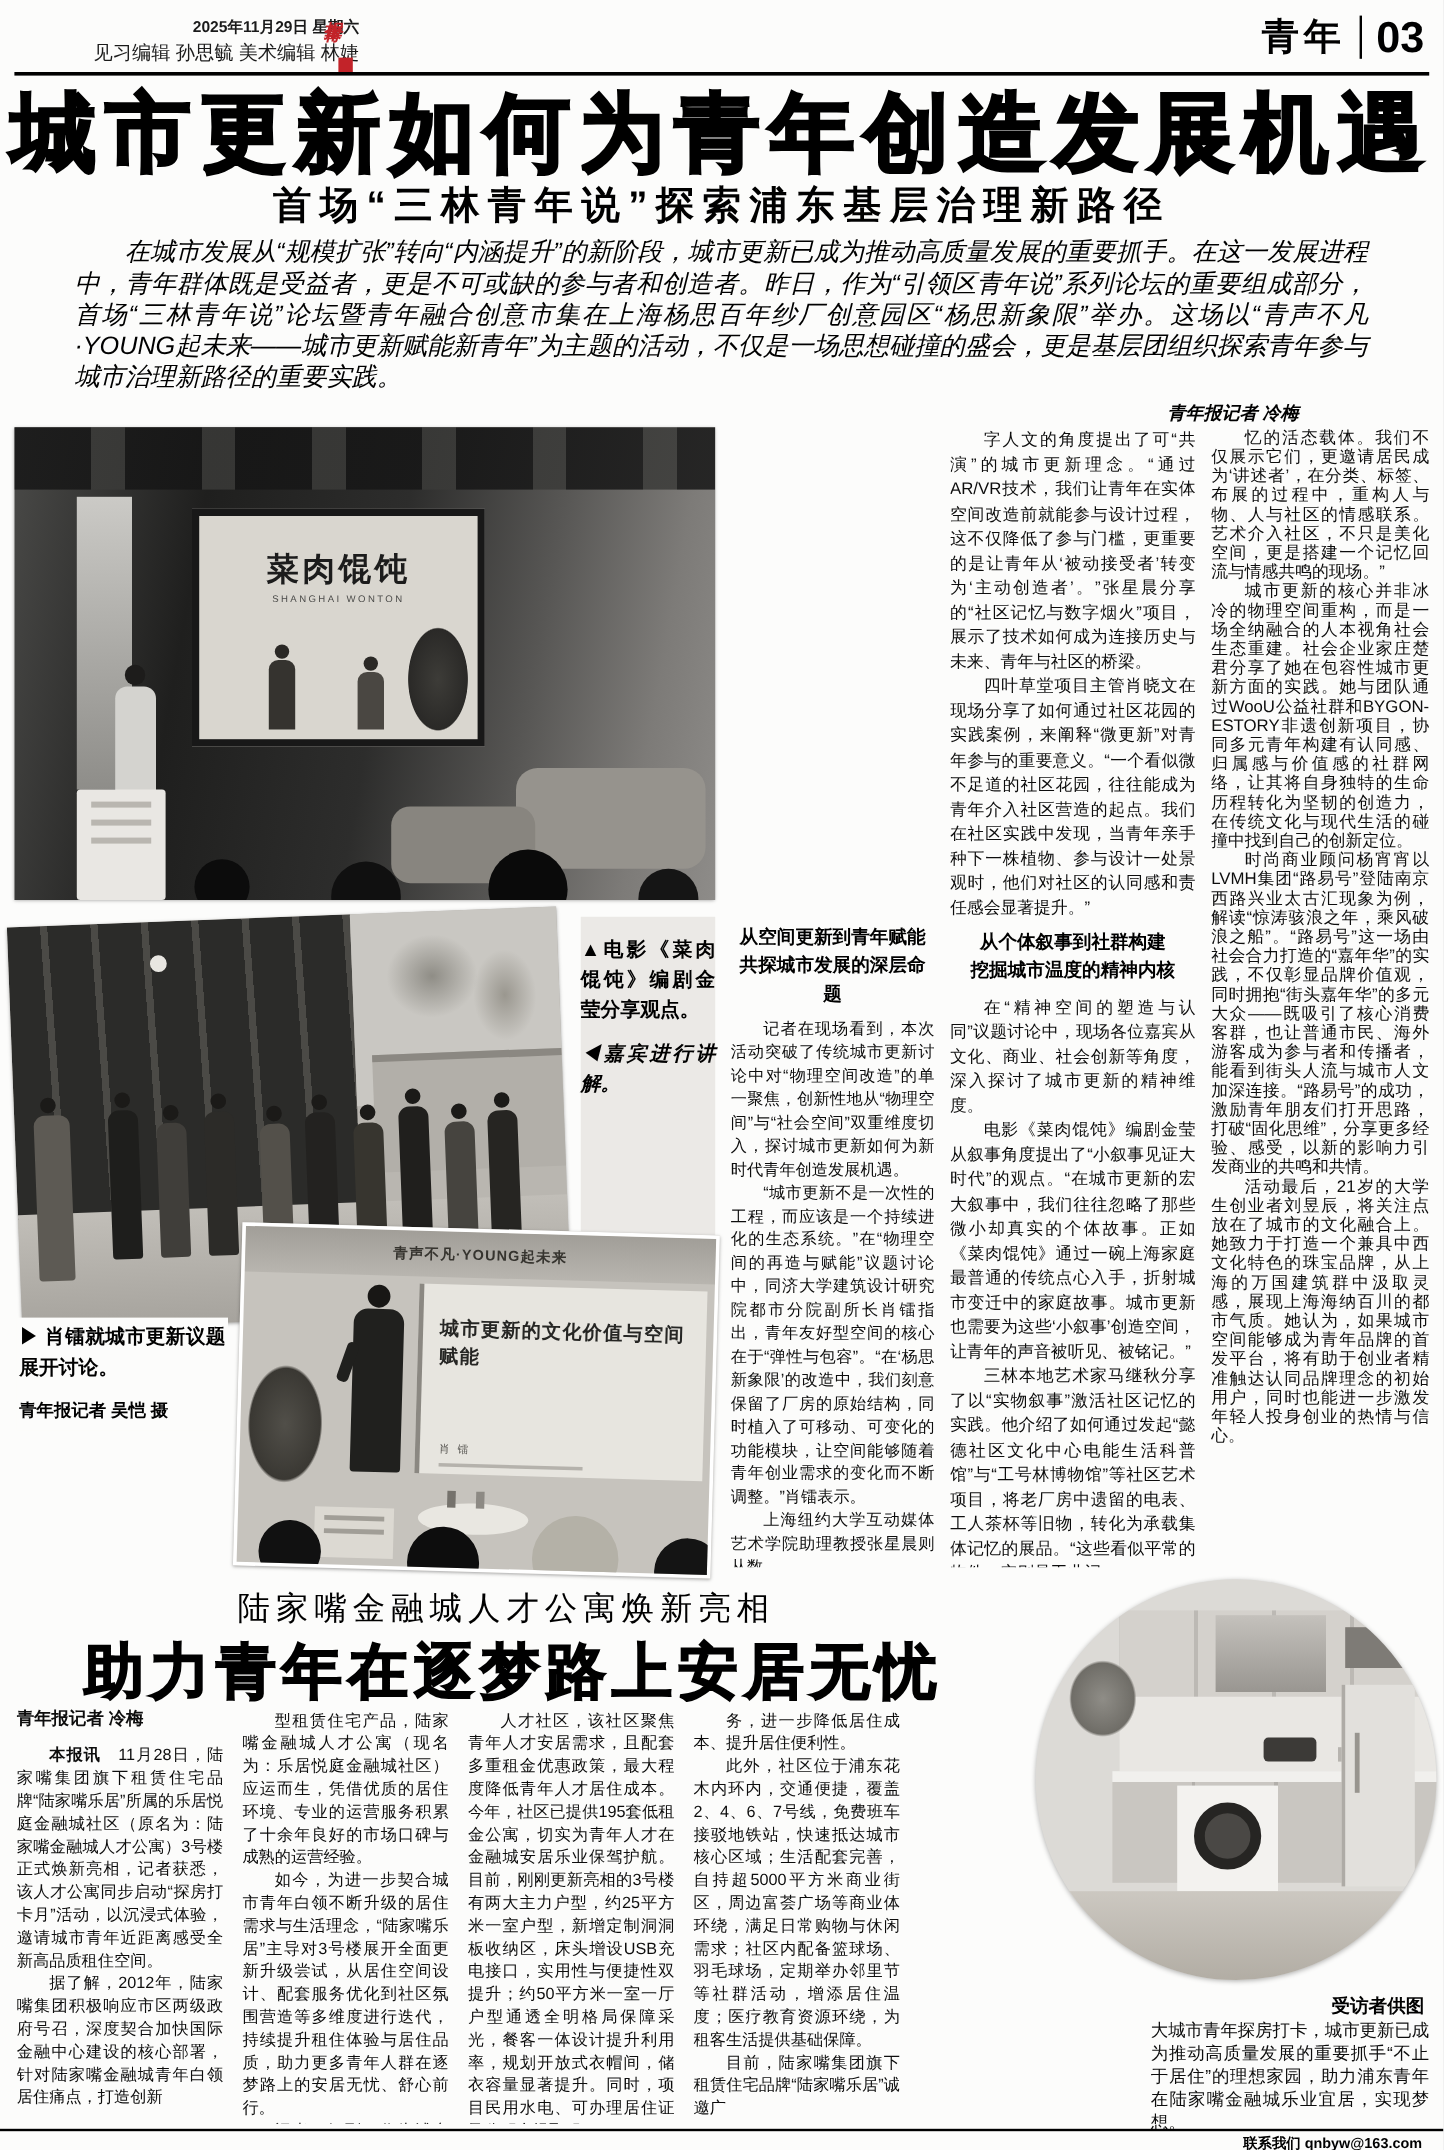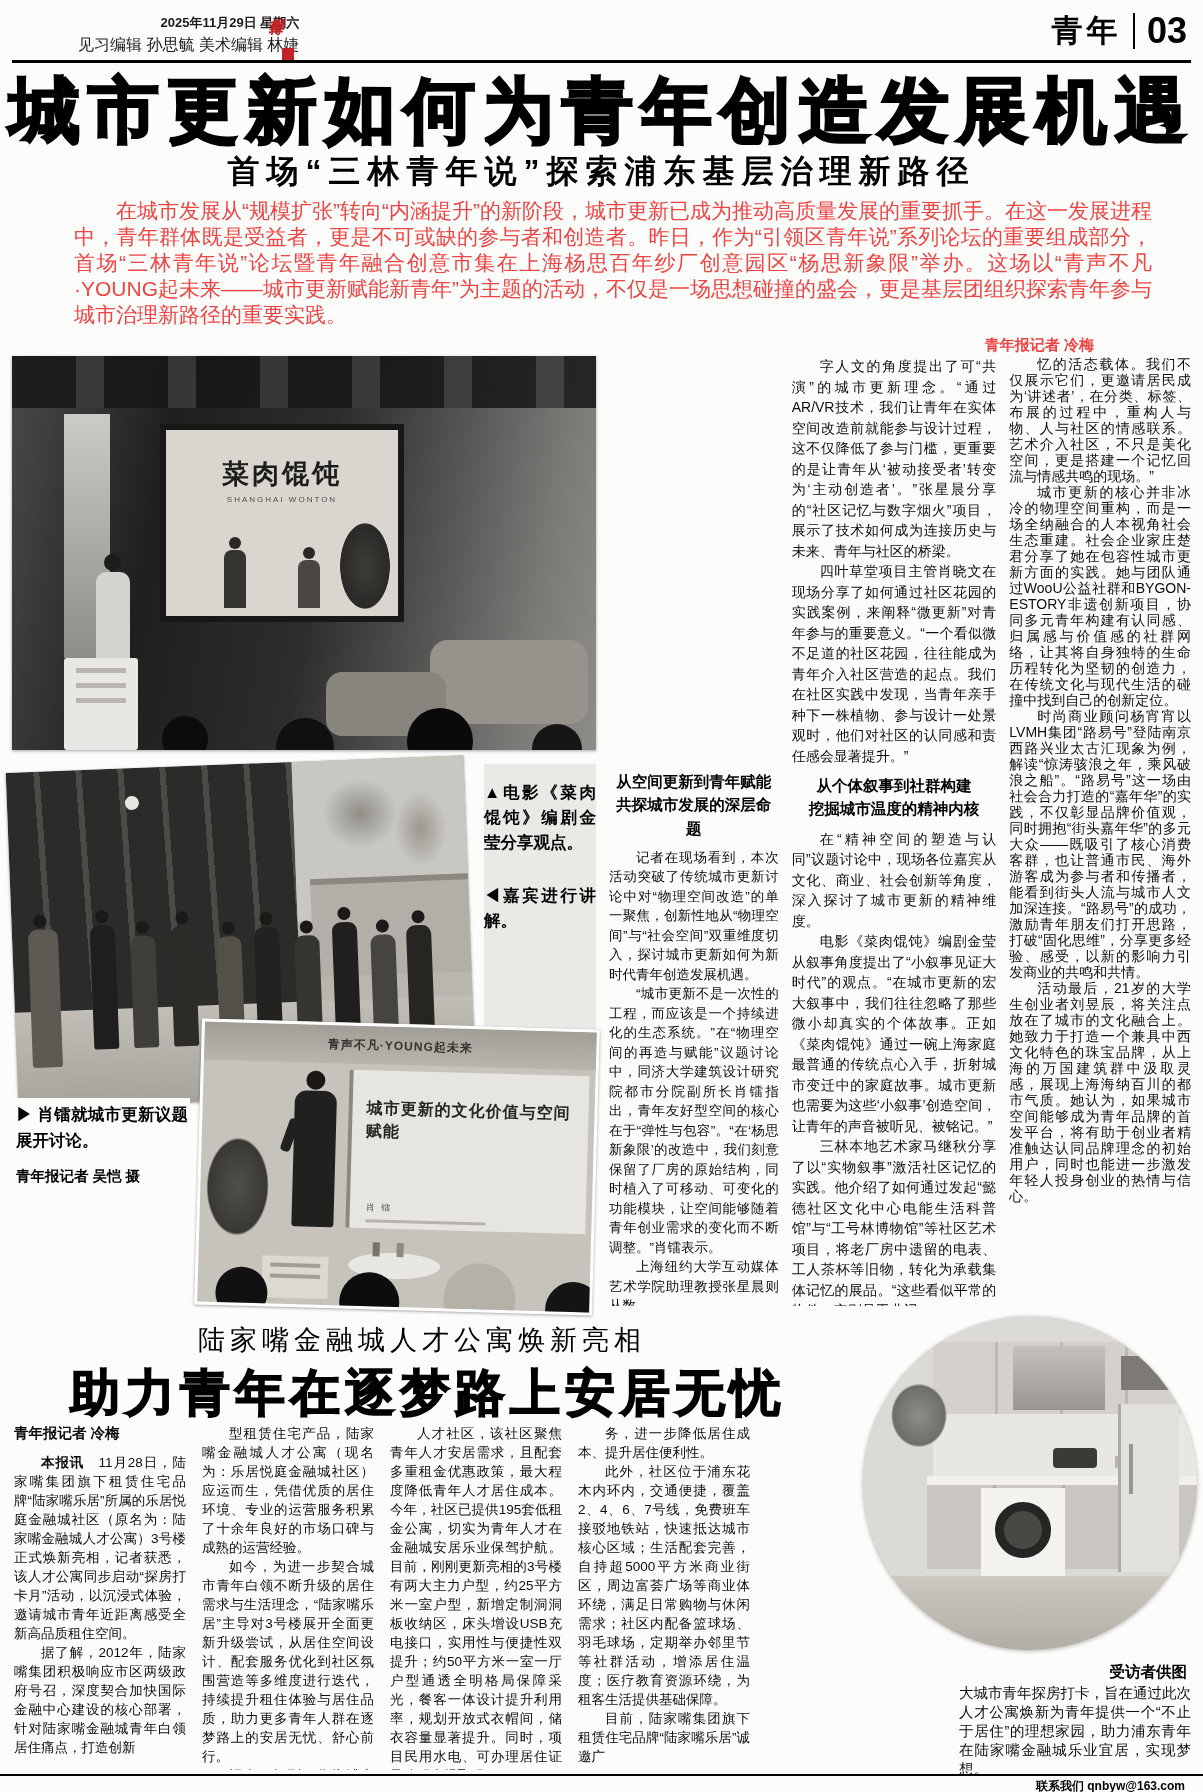--- a/index.html
+++ b/index.html
@@ -19,22 +19,22 @@
   .hdr-vline{width:1.5px;height:36px;background:#000;}
   .hdr-page{font-size:36px;font-weight:bold;color:#000;}
   .hdr-rule{position:absolute;left:12px;right:12px;top:60px;height:3px;background:#000;}
 
   
   .headline{position:absolute;left:0;top:64px;width:100%;text-align:center;white-space:nowrap;
             font-size:71px;font-weight:900;letter-spacing:8px;color:#000;
             -webkit-text-stroke:2.5px #000;}
   .subheadline{position:absolute;left:0;top:150px;width:100%;text-align:center;
             font-size:32px;font-weight:700;letter-spacing:7px;color:#000;}
-  .lead{position:absolute;left:74px;top:198px;width:1078px;font-size:21px;line-height:26px;
-        text-align:justify;color:#ef4444;}
+  .lead{position:absolute;left:62px;top:198px;width:1078px;font-size:21px;line-height:26px;
+        text-align:justify;color:#000000;font-style:italic;}
   .lead p{margin:0;text-indent:2em;}
   .lead-byline{text-align:right;padding-right:58px;font-size:15px;font-weight:bold;margin-top:4px;}
 
   
   .a1-body{position:absolute;left:12px;top:356px;width:1179px;height:950px;display:flex;gap:13px;}
   .collage{position:relative;width:584px;flex:none;}
   .photo{box-shadow:0 1px 3px rgba(0,0,0,.35);overflow:hidden;}
 
   
   .photo1{position:absolute;left:0;top:0;width:584px;height:394px;
@@ -60,21 +60,21 @@
   .p1-sofa2{position:absolute;right:150px;bottom:14px;width:120px;height:64px;background:#88857f;border-radius:16px;}
   .p1-plant{position:absolute;right:196px;top:150px;width:70px;height:120px;background:radial-gradient(closest-side,#3d3c38,#2a2927 70%,transparent 72%);}
   .p1-heads{position:absolute;left:150px;bottom:-12px;width:46px;height:46px;border-radius:50%;background:#0c0c0c;
           box-shadow:120px 8px 0 6px #101010,255px 2px 0 10px #0a0a0a,372px 10px 0 2px #151515;}
 
   
   .capbox1{position:absolute;left:472px;top:408px;width:112px;height:296px;background:#ebe9e6;
            box-sizing:border-box;padding:16px 0;font-size:16.5px;font-weight:bold;line-height:1.5;
            text-align:justify;color:#000;}
   .capbox1 p{margin:0;}
-  .capbox1 p + p{margin-top:29px;}
+  .capbox1 p + p{margin-top:12px;font-style:italic;}
 
   
   .photo2{position:absolute;left:0;top:408px;width:458px;height:336px;transform:rotate(-2.2deg);
           background:#b9b6b0;}
   .p2-glass{position:absolute;left:0;top:0;width:286px;height:244px;
           background:repeating-linear-gradient(88deg,#2b2b29 0 36px,#4b4a46 36px 42px);}
   .p2-sky{position:absolute;left:286px;top:0;width:172px;height:160px;background:#c9c7c2;}
   .p2-tree{position:absolute;left:300px;top:6px;width:150px;height:120px;
           background:radial-gradient(closest-side at 35% 40%,#8f8d86,transparent 72%),
                      radial-gradient(closest-side at 75% 55%,#9a978f,transparent 70%);}
@@ -332,20 +332,20 @@
         <div class="k-counter"></div>
         <div class="k-lower"></div>
         <div class="k-washer"></div>
         <div class="k-fridge">
             <i></i>
           </div>
         <div class="k-plant"></div>
         <div class="k-floor"></div>
       </div>
       <div class="photo-credit">受访者供图</div>
-      <div class="a2col5">大城市青年探房打卡，旨在通过此次人才公寓焕新为青年提供一个“不止于居住”的理想家园，助力浦东青年在陆家嘴金融城乐业宜居，实现梦想。</div>
+      <div class="a2col5">大城市青年探房打卡，城市更新已成为推动高质量发展的重要抓手“不止于居住”的理想家园，助力浦东青年在陆家嘴金融城乐业宜居，实现梦想。</div>
     </div>
   </div>
 
   <div class="footer-rule"></div>
   <div class="footer-text">联系我们  qnbyw@163.com</div>
 
 </div>
 
 </body></html>

